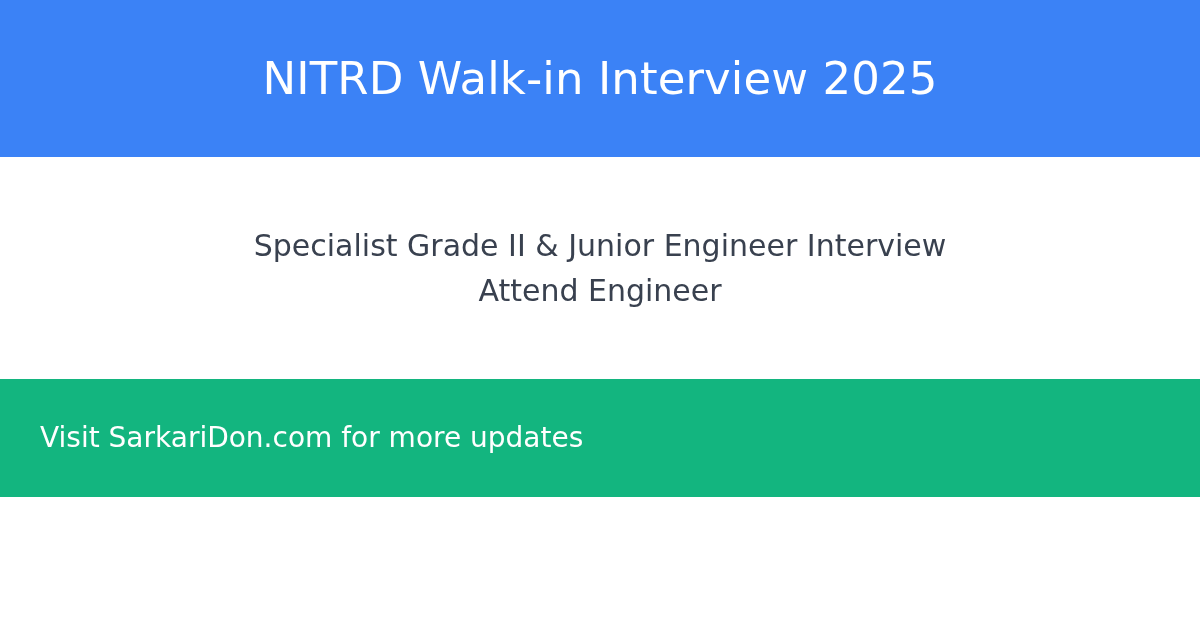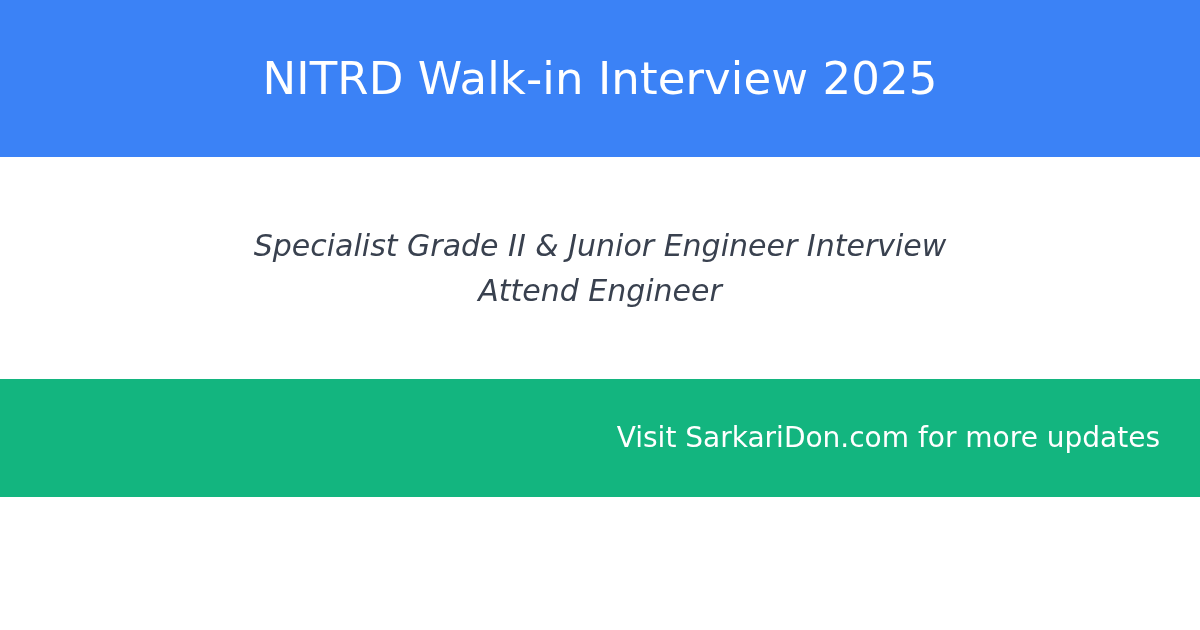--- a/index.html
+++ b/index.html
@@ -50,21 +50,20 @@
 
   
   .body-band {
     flex: 1 1 auto;
     background: #ffffff;
     display: flex;
     align-items: center;
     justify-content: center;
     box-sizing: border-box;
     padding: 0 36px;
-    font-style: italic;
   }
 
   .body-text {
     color: #39414f;
     font-size: 30px;
     font-weight: 400;
     line-height: 45px;
     text-align: center;
     margin: 0;
     max-width: 1000px;
@@ -75,21 +74,21 @@
     white-space: nowrap;
   }
 
   
   .footer-band {
     flex: 0 0 118px;
     height: 118px;
     background: #13b57f;
     display: flex;
     align-items: center;
-    justify-content: flex-end;
+    justify-content: flex-start;
     box-sizing: border-box;
     padding: 16px 40px;
   }
 
   .footer-text {
     color: #ffffff;
     font-size: 28px;
     font-weight: 400;
     line-height: 1.2;
     text-align: center;

